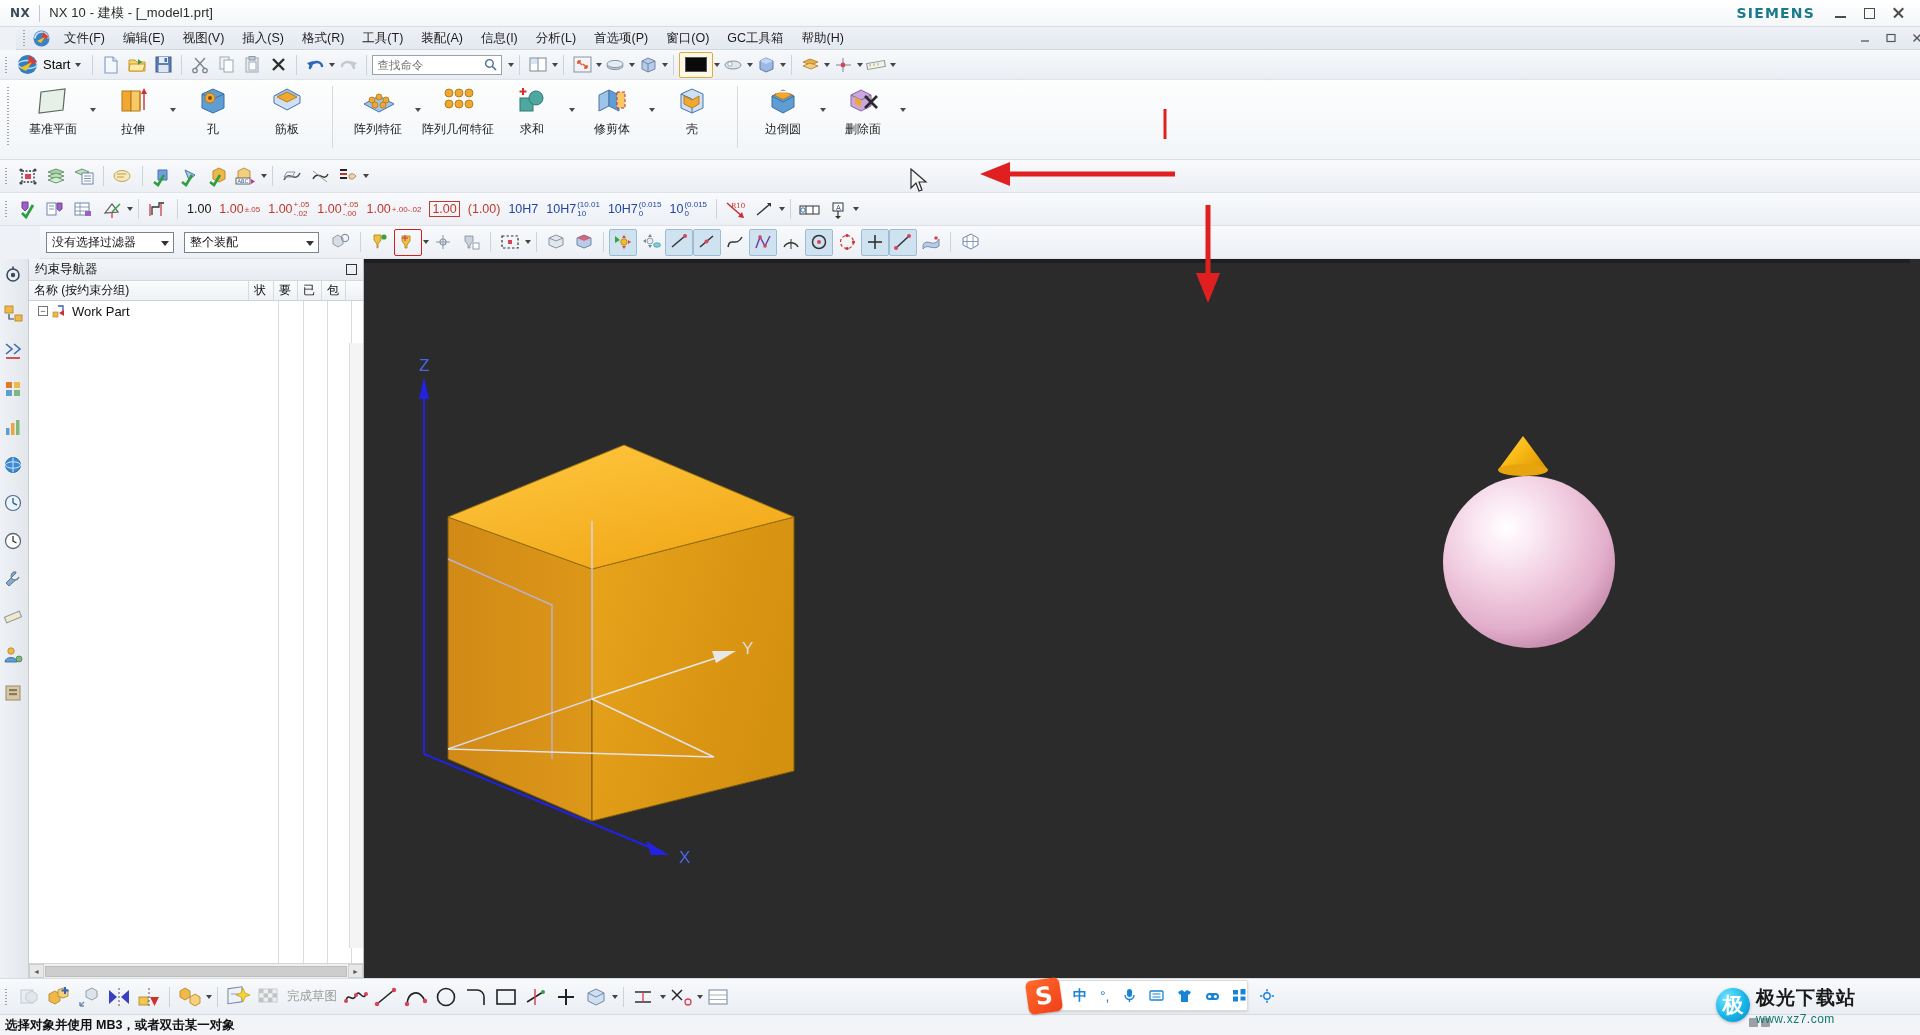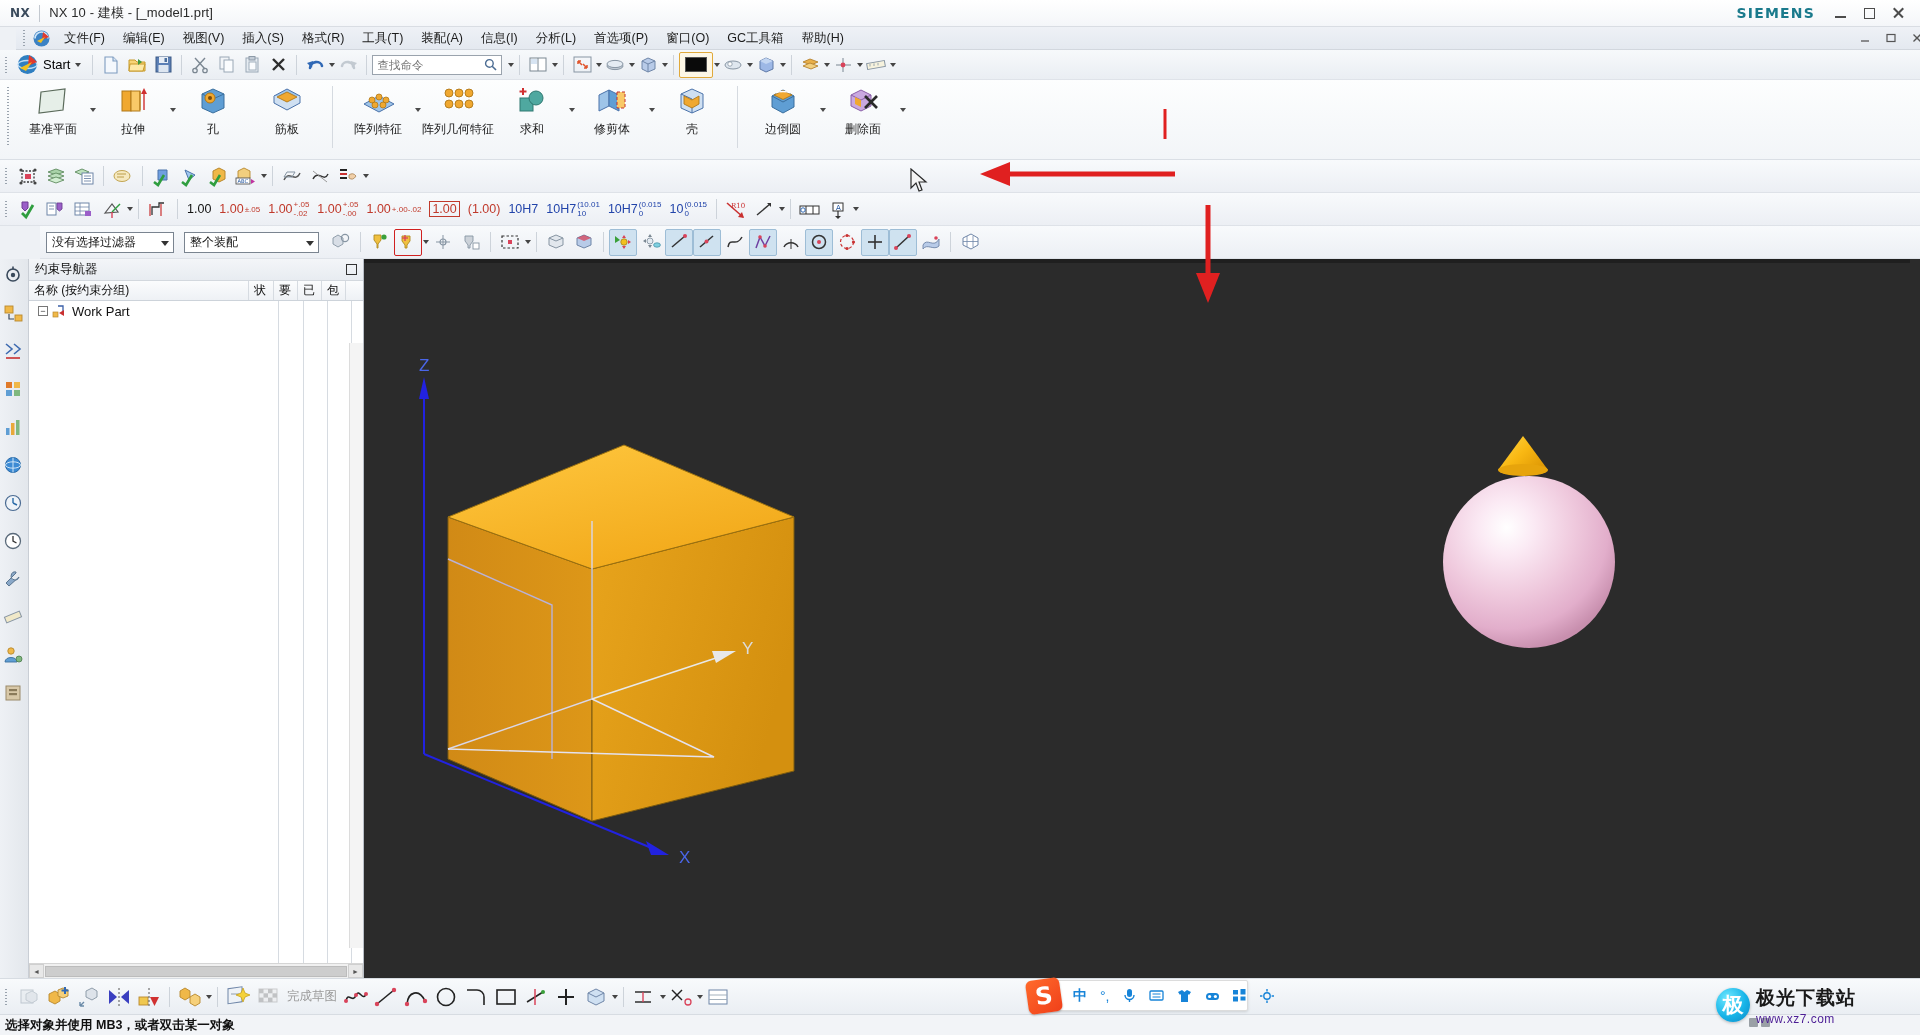--- a/index.html
+++ b/index.html
@@ -220,21 +220,21 @@
   }
   .wm-circle {
     width:34px;height:34px;border-radius:50%;
     background:radial-gradient(circle at 34% 30%, #6fe8ff 0%, #17b4e8 55%, #0d86c4 100%);
     display:flex;align-items:center;justify-content:center;color:#fff;
     font-size:21px;font-weight:bold;font-family:"DejaVu Serif",serif; flex:0 0 auto;
     box-shadow:0 1px 3px rgba(0,0,0,.25);
   }
   .wm-txt { display:flex;flex-direction:column; margin-left:6px; }
   .wm-l1 { font-size:19px;color:#1a1a1a;font-weight:bold;letter-spacing:1px; }
-  .wm-l2 { font-size:12px;color:#4c1d95;letter-spacing:.5px;margin-top:1px; }
+  .wm-l2 { font-size:12px;color:#0f766e;letter-spacing:.5px;margin-top:1px; }
   .wm-dots { position:absolute; left:34px; top:40px; display:flex; gap:3px; }
   .wm-dot { width:9px;height:9px;background:#9aa0a6;border-radius:1px;}
 
   
   .red-arrow { position:absolute; z-index:70; }
 </style>
 </head>
 <body>
 
 <div id="app">

